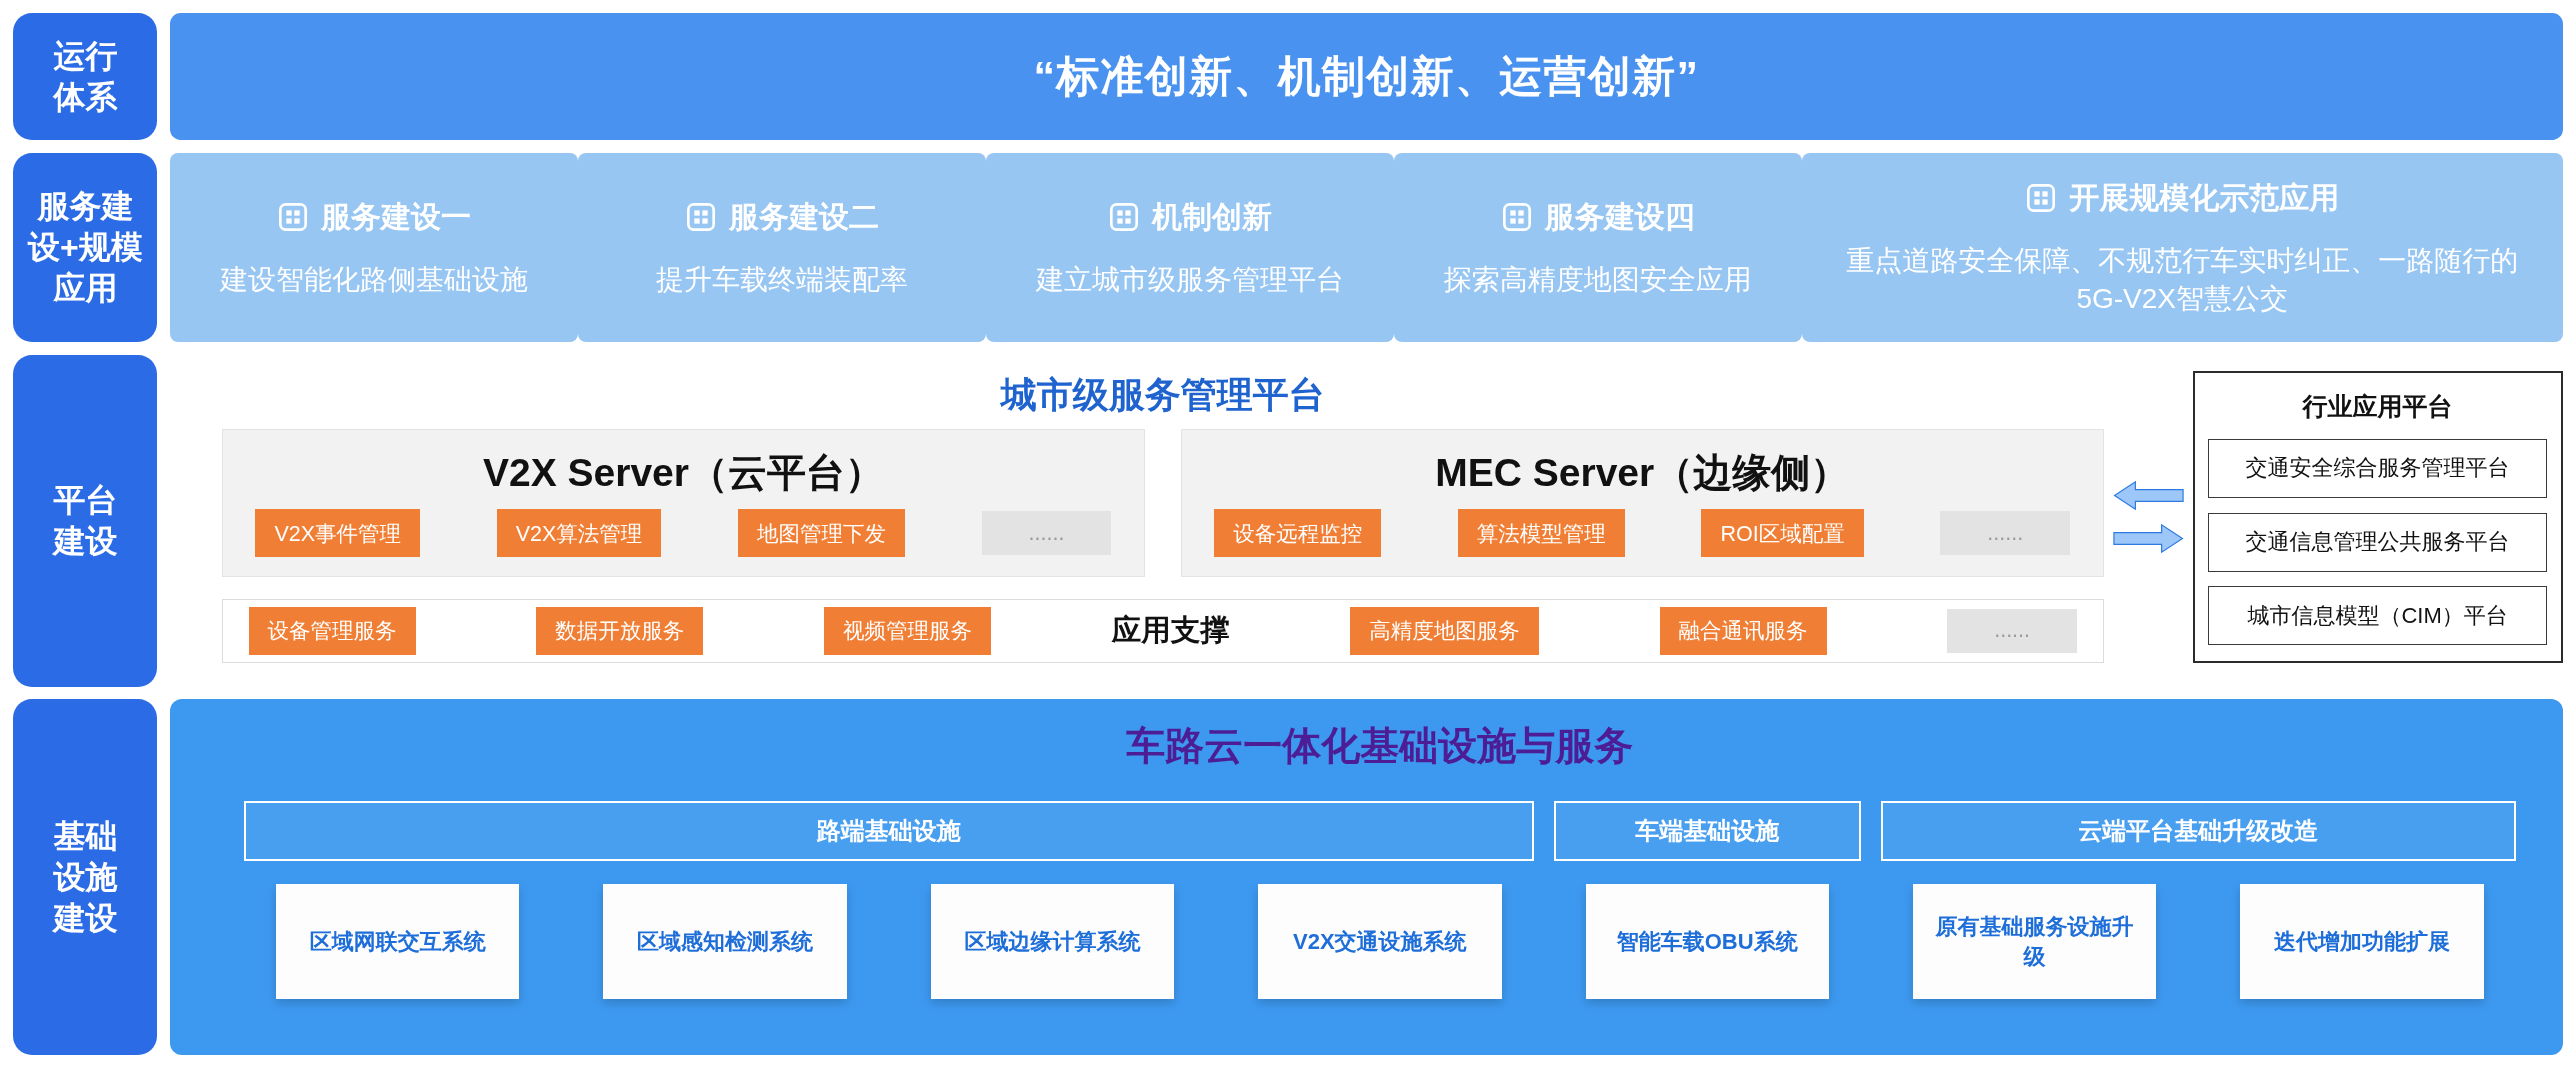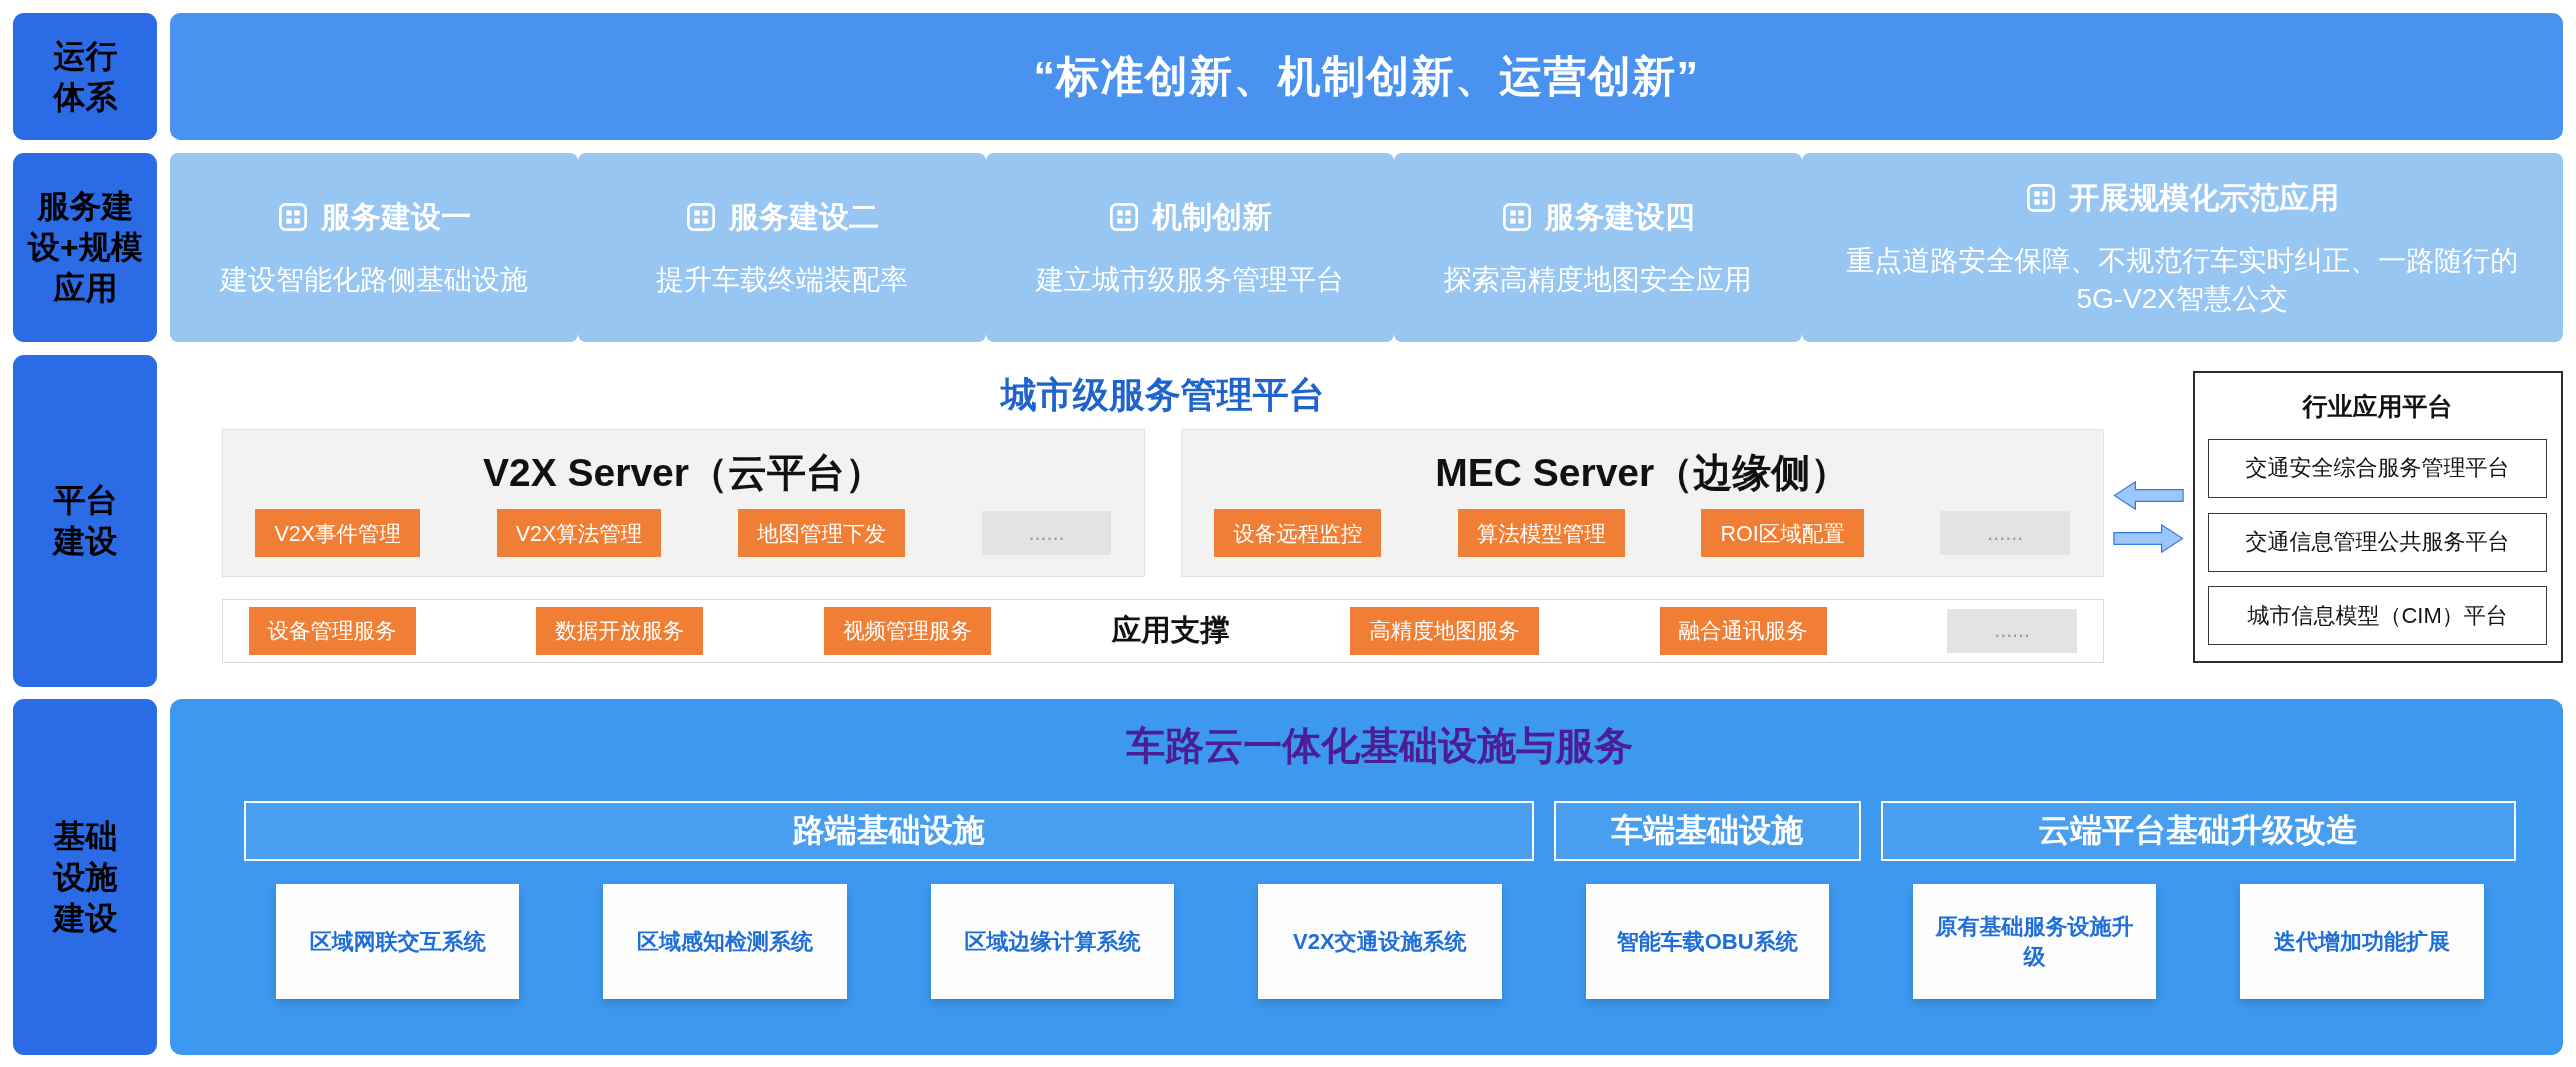--- a/index.html
+++ b/index.html
@@ -12,22 +12,22 @@
     background: #ffffff;
     display: grid;
     grid-template-columns: 144px 1fr;
     grid-template-rows: 127px 189px 332px 1fr;
     gap: 12.7px;
   }
 
   
   .side {
     background: var(--sidebar-blue, #2b6be6);
-    border-radius: 11px;
-    color: #000000;
+    border-radius: 19px;
+    color: #ffffff;
     font-weight: bold;
     font-size: 32px;
     line-height: 1.28;
     display: flex;
     align-items: center;
     justify-content: center;
     text-align: center;
     white-space: pre-line;
   }
 
@@ -189,21 +189,21 @@
     display: grid;
     grid-template-columns: repeat(7, 1fr);
     grid-template-rows: 60px 115px;
     column-gap: 20px;
     row-gap: 23px;
   }
   .ihdr {
     border: 2px solid #ffffff;
     background: rgba(255,255,255,0.06);
     color: #fff;
-    font-size: 32px;
+    font-size: 24px;
     font-weight: bold;
     display: flex;
     align-items: center;
     justify-content: center;
   }
   .span4 { grid-column: span 4; }
   .span1 { grid-column: span 1; }
   .span2 { grid-column: span 2; }
   .ibox {
     margin: 0 32px;

